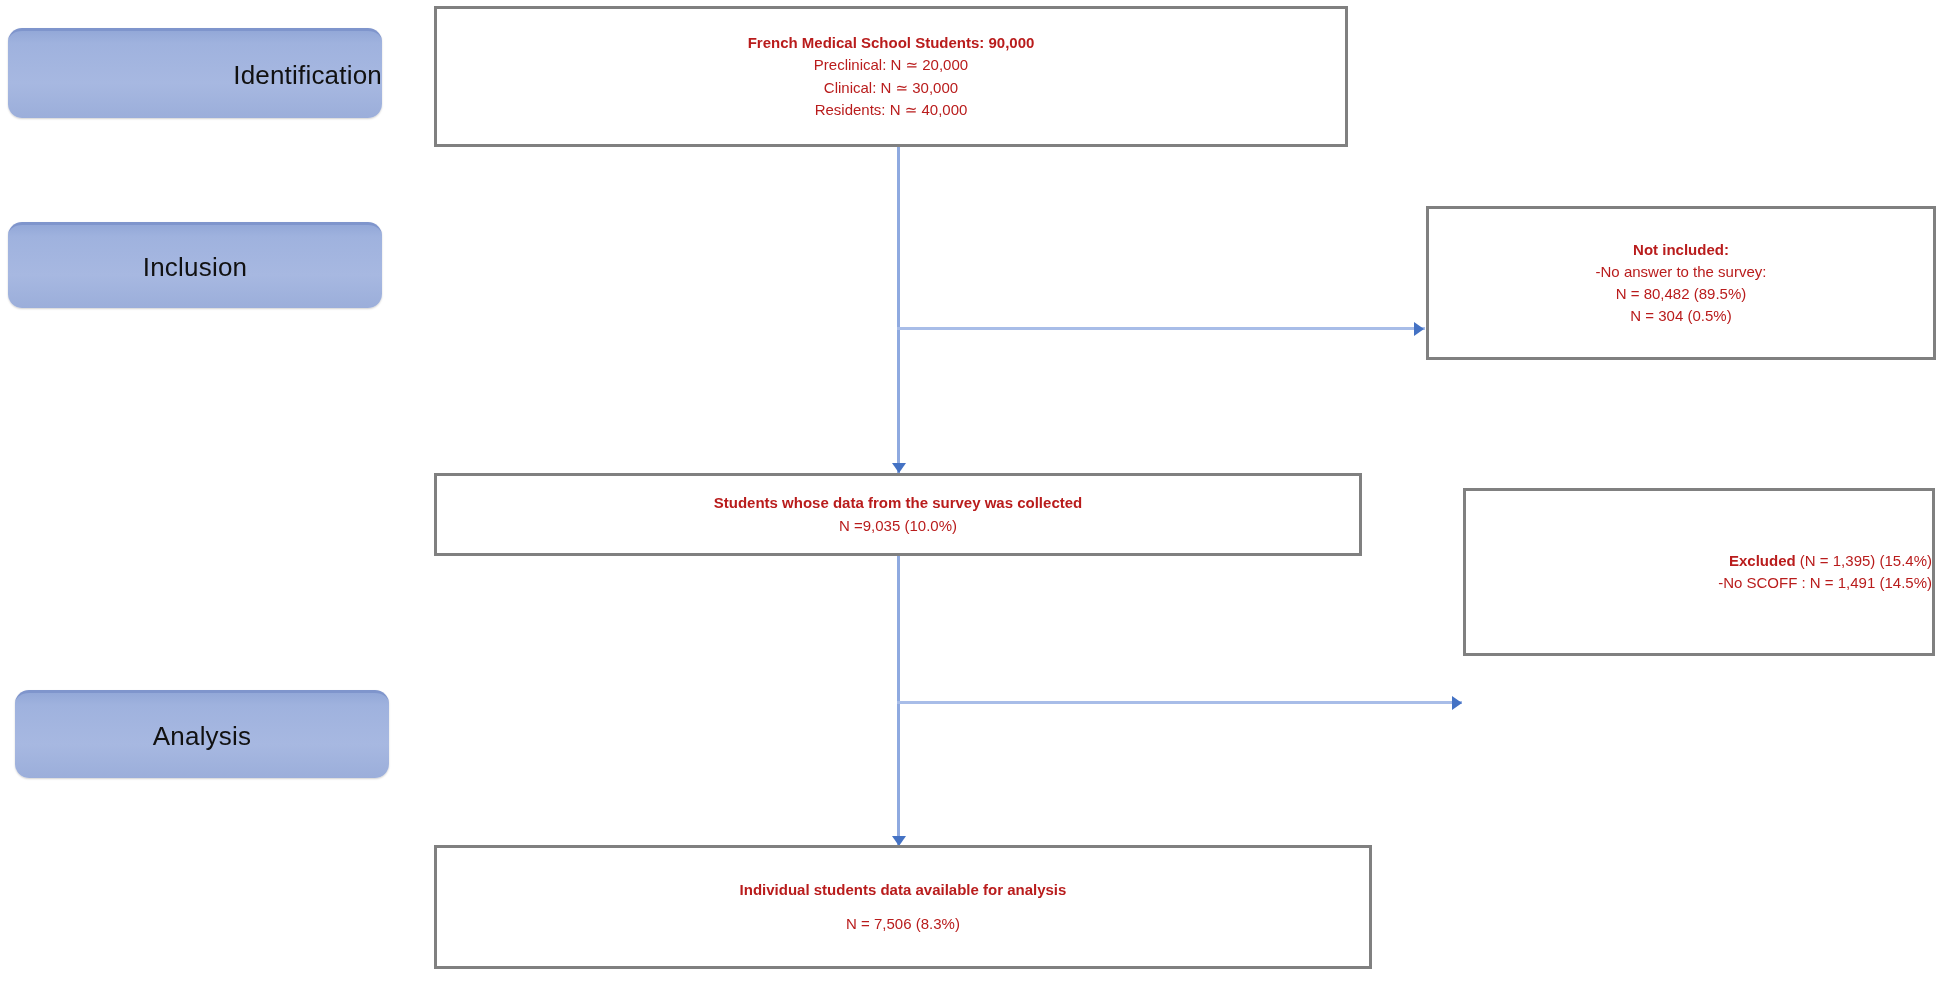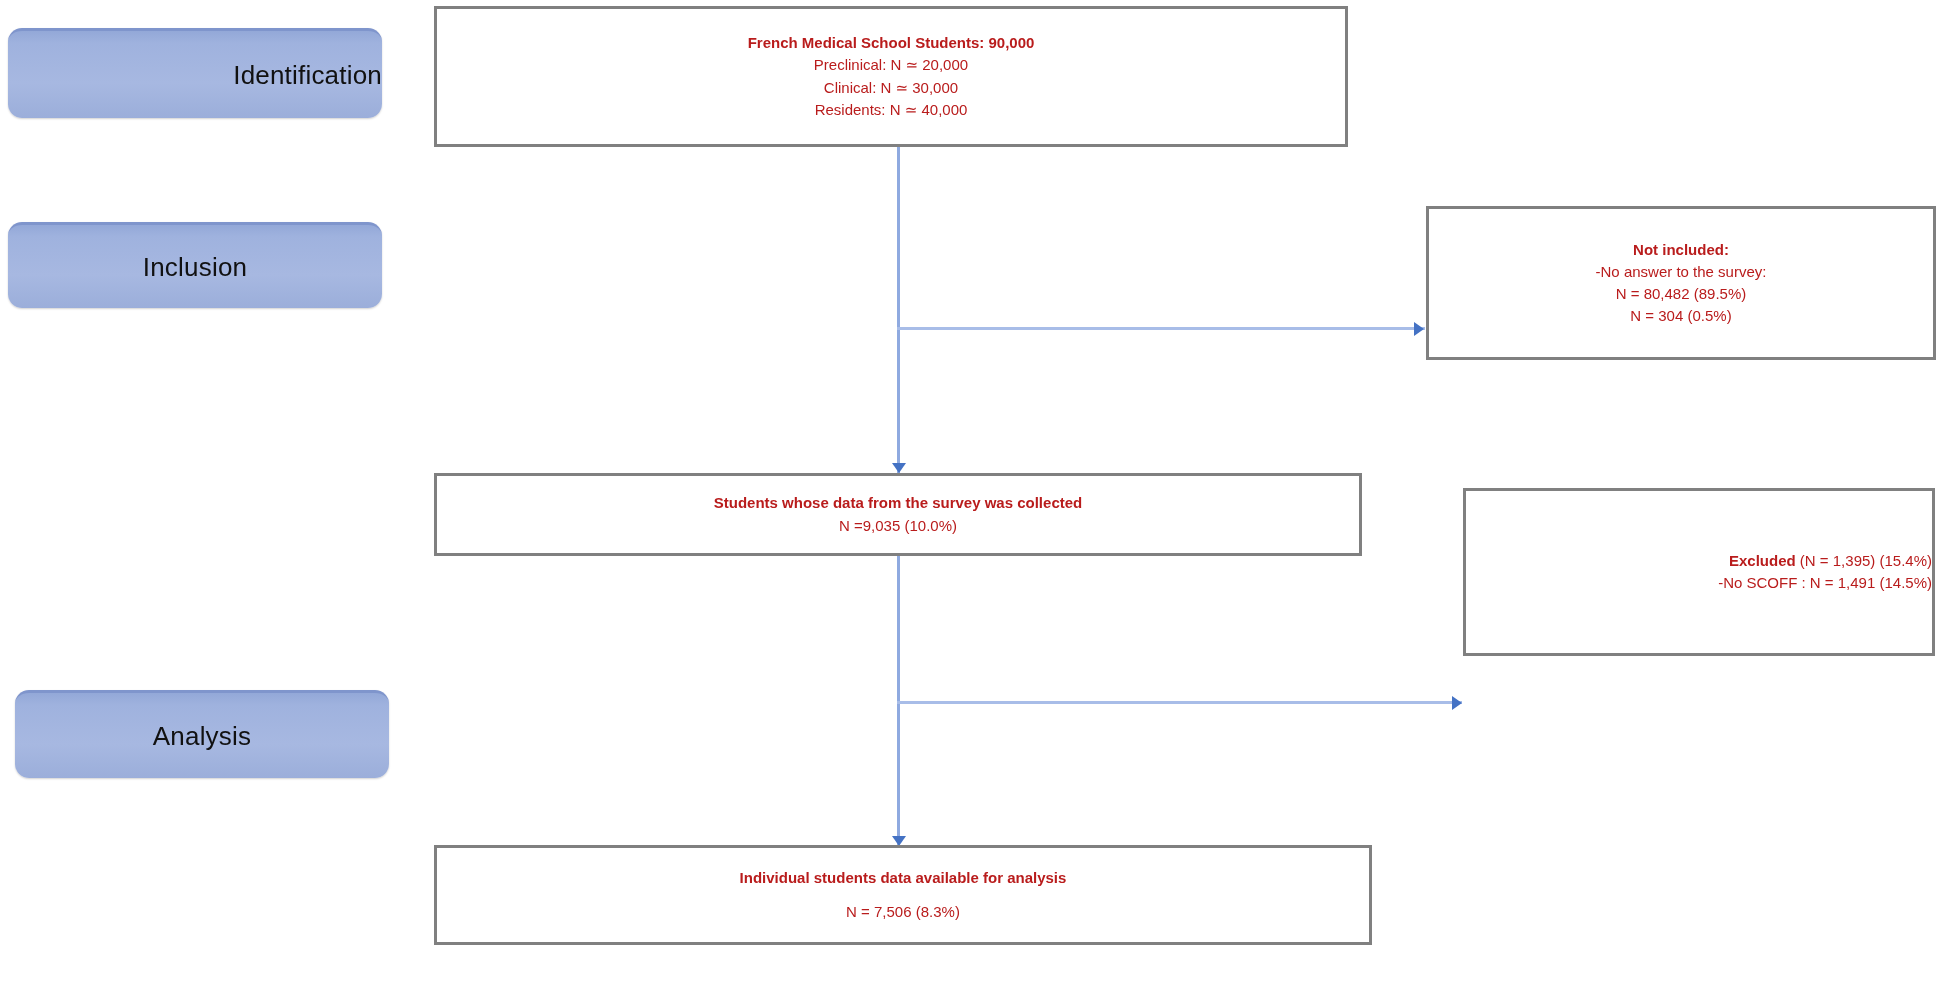--- a/index.html
+++ b/index.html
@@ -145,18 +145,18 @@
   <div class="flow-box" style="left:434px; top:473px; width:928px; height:83px;align-items:center;">
     <div class="box-line bold">Students whose data from the survey was collected</div>
     <div class="box-line">N =9,035 (10.0%)</div>
   </div>
 
   <div class="flow-box align-left" style="left:1463px; top:488px; width:472px; height:168px; padding-left:32px;">
     <div class="box-line"><span class="lead">Excluded</span><span> (N = 1,395)  (15.4%)</span></div>
     <div class="box-line">-No SCOFF : N = 1,491 (14.5%)</div>
   </div>
 
-  <div class="flow-box" style="left:434px; top:845px; width:938px; height:100px;gap:12px;">
+  <div class="flow-box" style="left:434px; top:845px; width:938px; height:124px;gap:12px;">
     <div class="box-line bold">Individual students data available for analysis</div>
     <div class="box-line">N = 7,506 (8.3%)</div>
   </div>
 
 </div>
 
 </body></html>

